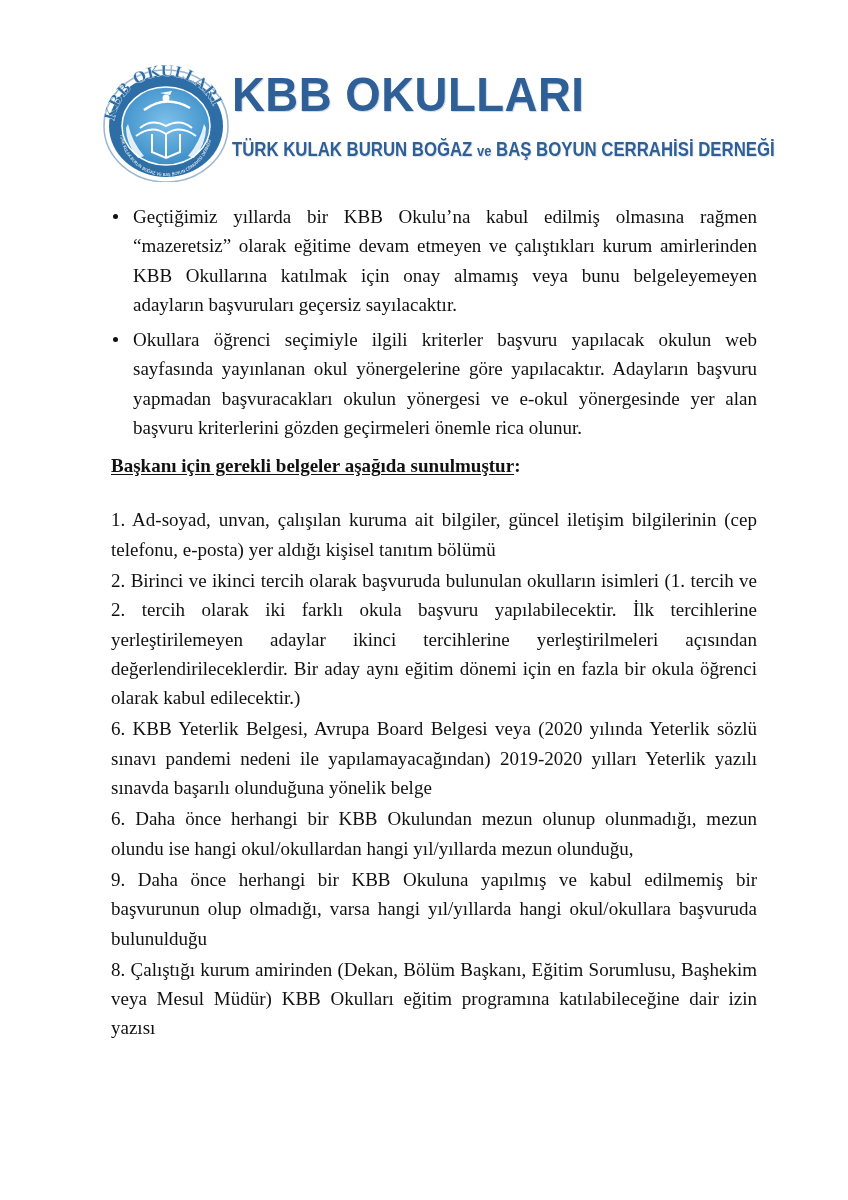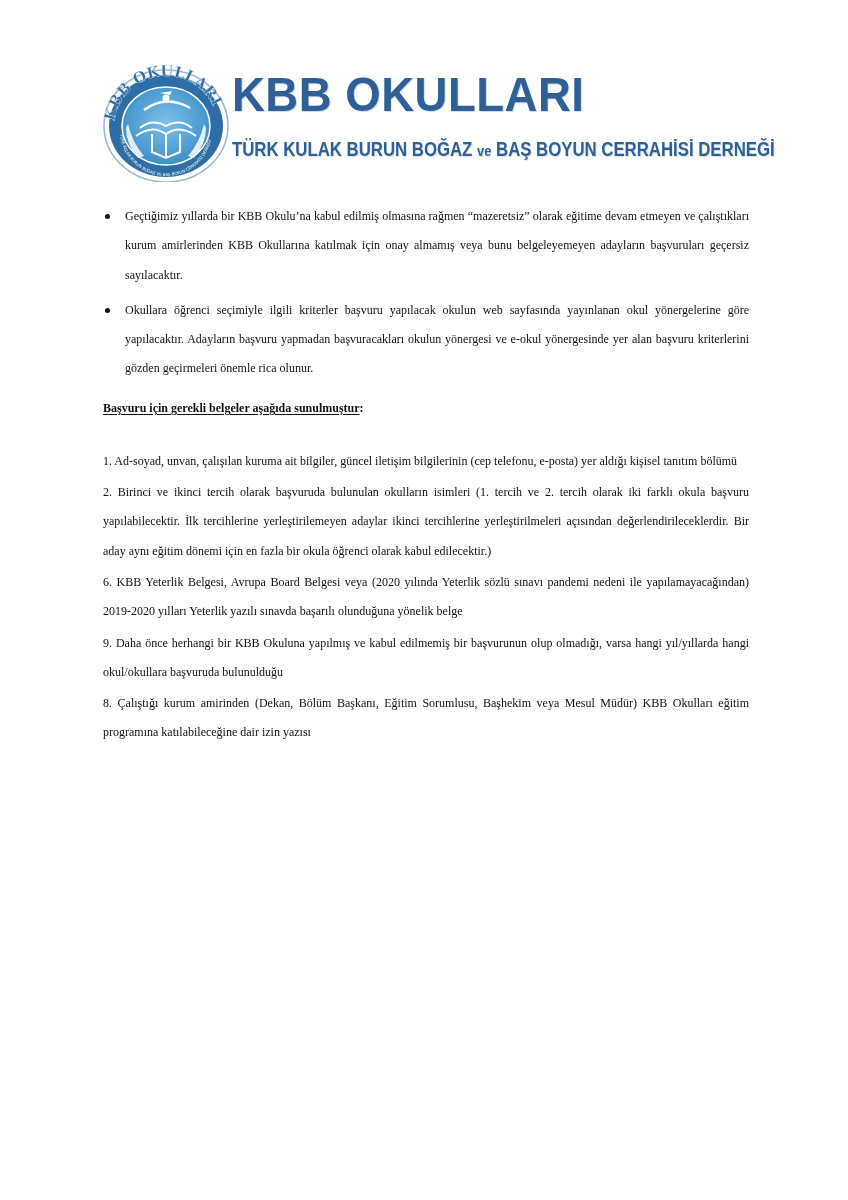--- a/index.html
+++ b/index.html
@@ -56,24 +56,24 @@
       transform: scaleX(0.86);
       transform-origin: left top;
       text-shadow: 1px 1px 1px rgba(47, 95, 151, 0.2);
     }
     .brand-subtitle .small {
       font-size: 15px;
     }
 
     .content {
       position: absolute;
-      left: 103px;
+      left: 111px;
       top: 202px;
       width: 646px;
-      font-size: 12px;
+      font-size: 19px;
     }
     .bullets {
       list-style: none;
       margin: 0;
       padding: 0;
     }
     .bullet-item {
       position: relative;
       padding-left: 22px;
       text-align: justify;
@@ -162,22 +162,23 @@
     <li class="bullet-item">
       <span class="dot"></span>
       <span>Geçtiğimiz yıllarda bir KBB Okulu’na kabul edilmiş olmasına rağmen “mazeretsiz” olarak eğitime devam etmeyen ve çalıştıkları kurum amirlerinden KBB Okullarına katılmak için onay almamış veya bunu belgeleyemeyen adayların başvuruları geçersiz sayılacaktır.</span>
     </li>
     <li class="bullet-item">
       <span class="dot"></span>
       <span>Okullara öğrenci seçimiyle ilgili kriterler başvuru yapılacak okulun web sayfasında yayınlanan okul yönergelerine göre yapılacaktır. Adayların başvuru yapmadan başvuracakları okulun yönergesi ve e-okul yönergesinde yer alan başvuru kriterlerini gözden geçirmeleri önemle rica olunur.</span>
     </li>
   </ul>
 
-  <div class="section-heading"><span class="ul">Başvuru için gerekli belgeler aşağıda sunulmuştur</span><span>:</span></div>
+  <div class="section-heading"><span class="ul">Başkanı için gerekli belgeler aşağıda sunulmuştur</span><span>:</span></div>
 
   <div class="numbered">
     <div class="num-item">1. Ad-soyad, unvan, çalışılan kuruma ait bilgiler, güncel iletişim bilgilerinin (cep telefonu, e-posta) yer aldığı kişisel tanıtım bölümü</div>
     <div class="num-item">2. Birinci ve ikinci tercih olarak başvuruda bulunulan okulların isimleri (1. tercih ve 2. tercih olarak iki farklı okula başvuru yapılabilecektir. İlk tercihlerine yerleştirilemeyen adaylar ikinci tercihlerine yerleştirilmeleri açısından değerlendirileceklerdir. Bir aday aynı eğitim dönemi için en fazla bir okula öğrenci olarak kabul edilecektir.)</div>
     <div class="num-item">6. KBB Yeterlik Belgesi, Avrupa Board Belgesi veya (2020 yılında Yeterlik sözlü sınavı pandemi nedeni ile yapılamayacağından) 2019-2020 yılları Yeterlik yazılı sınavda başarılı olunduğuna yönelik belge</div>
+    <div class="num-item">6. Daha önce herhangi bir KBB Okulundan mezun olunup olunmadığı, mezun olundu ise hangi okul/okullardan hangi yıl/yıllarda mezun olunduğu,</div>
     <div class="num-item">9. Daha önce herhangi bir KBB Okuluna yapılmış ve kabul edilmemiş bir başvurunun olup olmadığı, varsa hangi yıl/yıllarda hangi okul/okullara başvuruda bulunulduğu</div>
     <div class="num-item">8. Çalıştığı kurum amirinden (Dekan, Bölüm Başkanı, Eğitim Sorumlusu, Başhekim veya Mesul Müdür) KBB Okulları eğitim programına katılabileceğine dair izin yazısı</div>
   </div>
 </div>
 
 </body></html>

